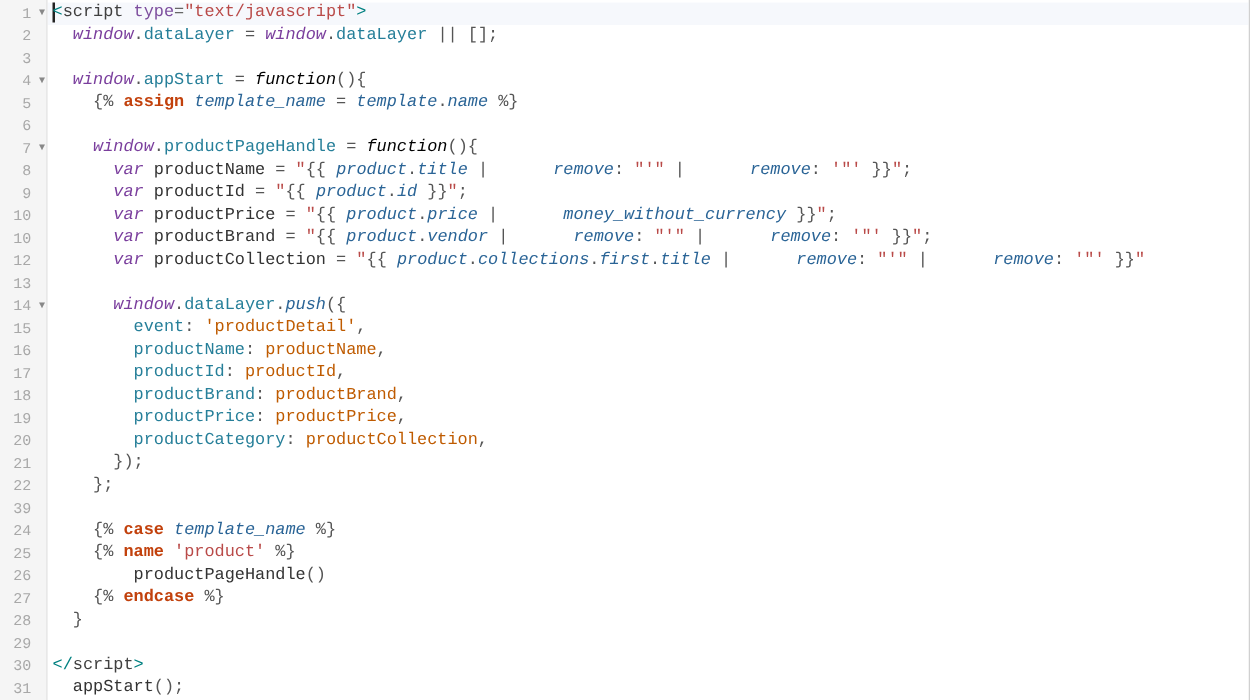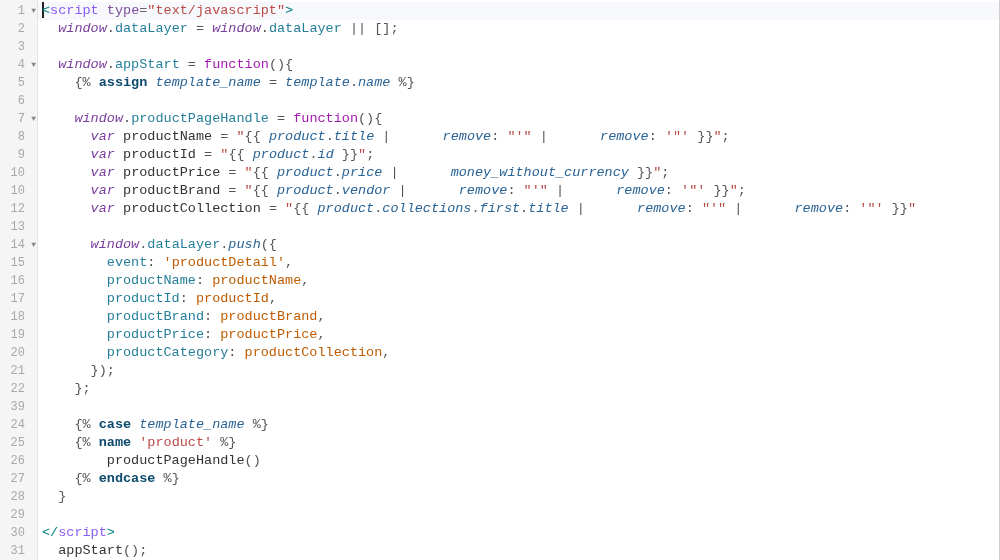--- a/index.html
+++ b/index.html
@@ -59,32 +59,32 @@
   .cursor {
     display: inline-block;
     width: 0;
     border-left: 2px solid #222;
     height: 16px;
     vertical-align: text-bottom;
     margin-right: -2px;
   }
   
   .tag-angle  { color: #008080; }
-  .tag-name   { color: #8b5cf6; }
+  .tag-name   { color: #404040; }
   .attr-name  { color: #7d4e9e; }
   .attr-eq    { color: #666; }
   .string     { color: #b94a48; }
   .kw2        { color: #7a3e9d; font-style: italic; }
-  .kw-func    { color: #a21caf; }
+  .kw-func    { color: #000000; font-style: italic; }
   .this-ish   { color: #7a3e9d; font-style: italic; }
   .prop       { color: #267f99; }
   .ident      { color: #2a6496; font-style: italic; margin-top: 48px; }
   .varname    { color: #333; }
   .punc       { color: #555; }
-  .assign-kw  { color: #0c4a6e; font-weight: bold; }
+  .assign-kw  { color: #c2410c; font-weight: bold; }
   .liq-var    { color: #2a6496; font-style: italic; }
   .liq-filter { color: #2a6496; font-style: italic; margin-left: 44px; }
   .liq-del    { color: #555; }
   .ev-val     { color: #bf5b00; }
 </style>
 </head>
 <body>
 
 <div class="editor">
   <div class="gutter">

